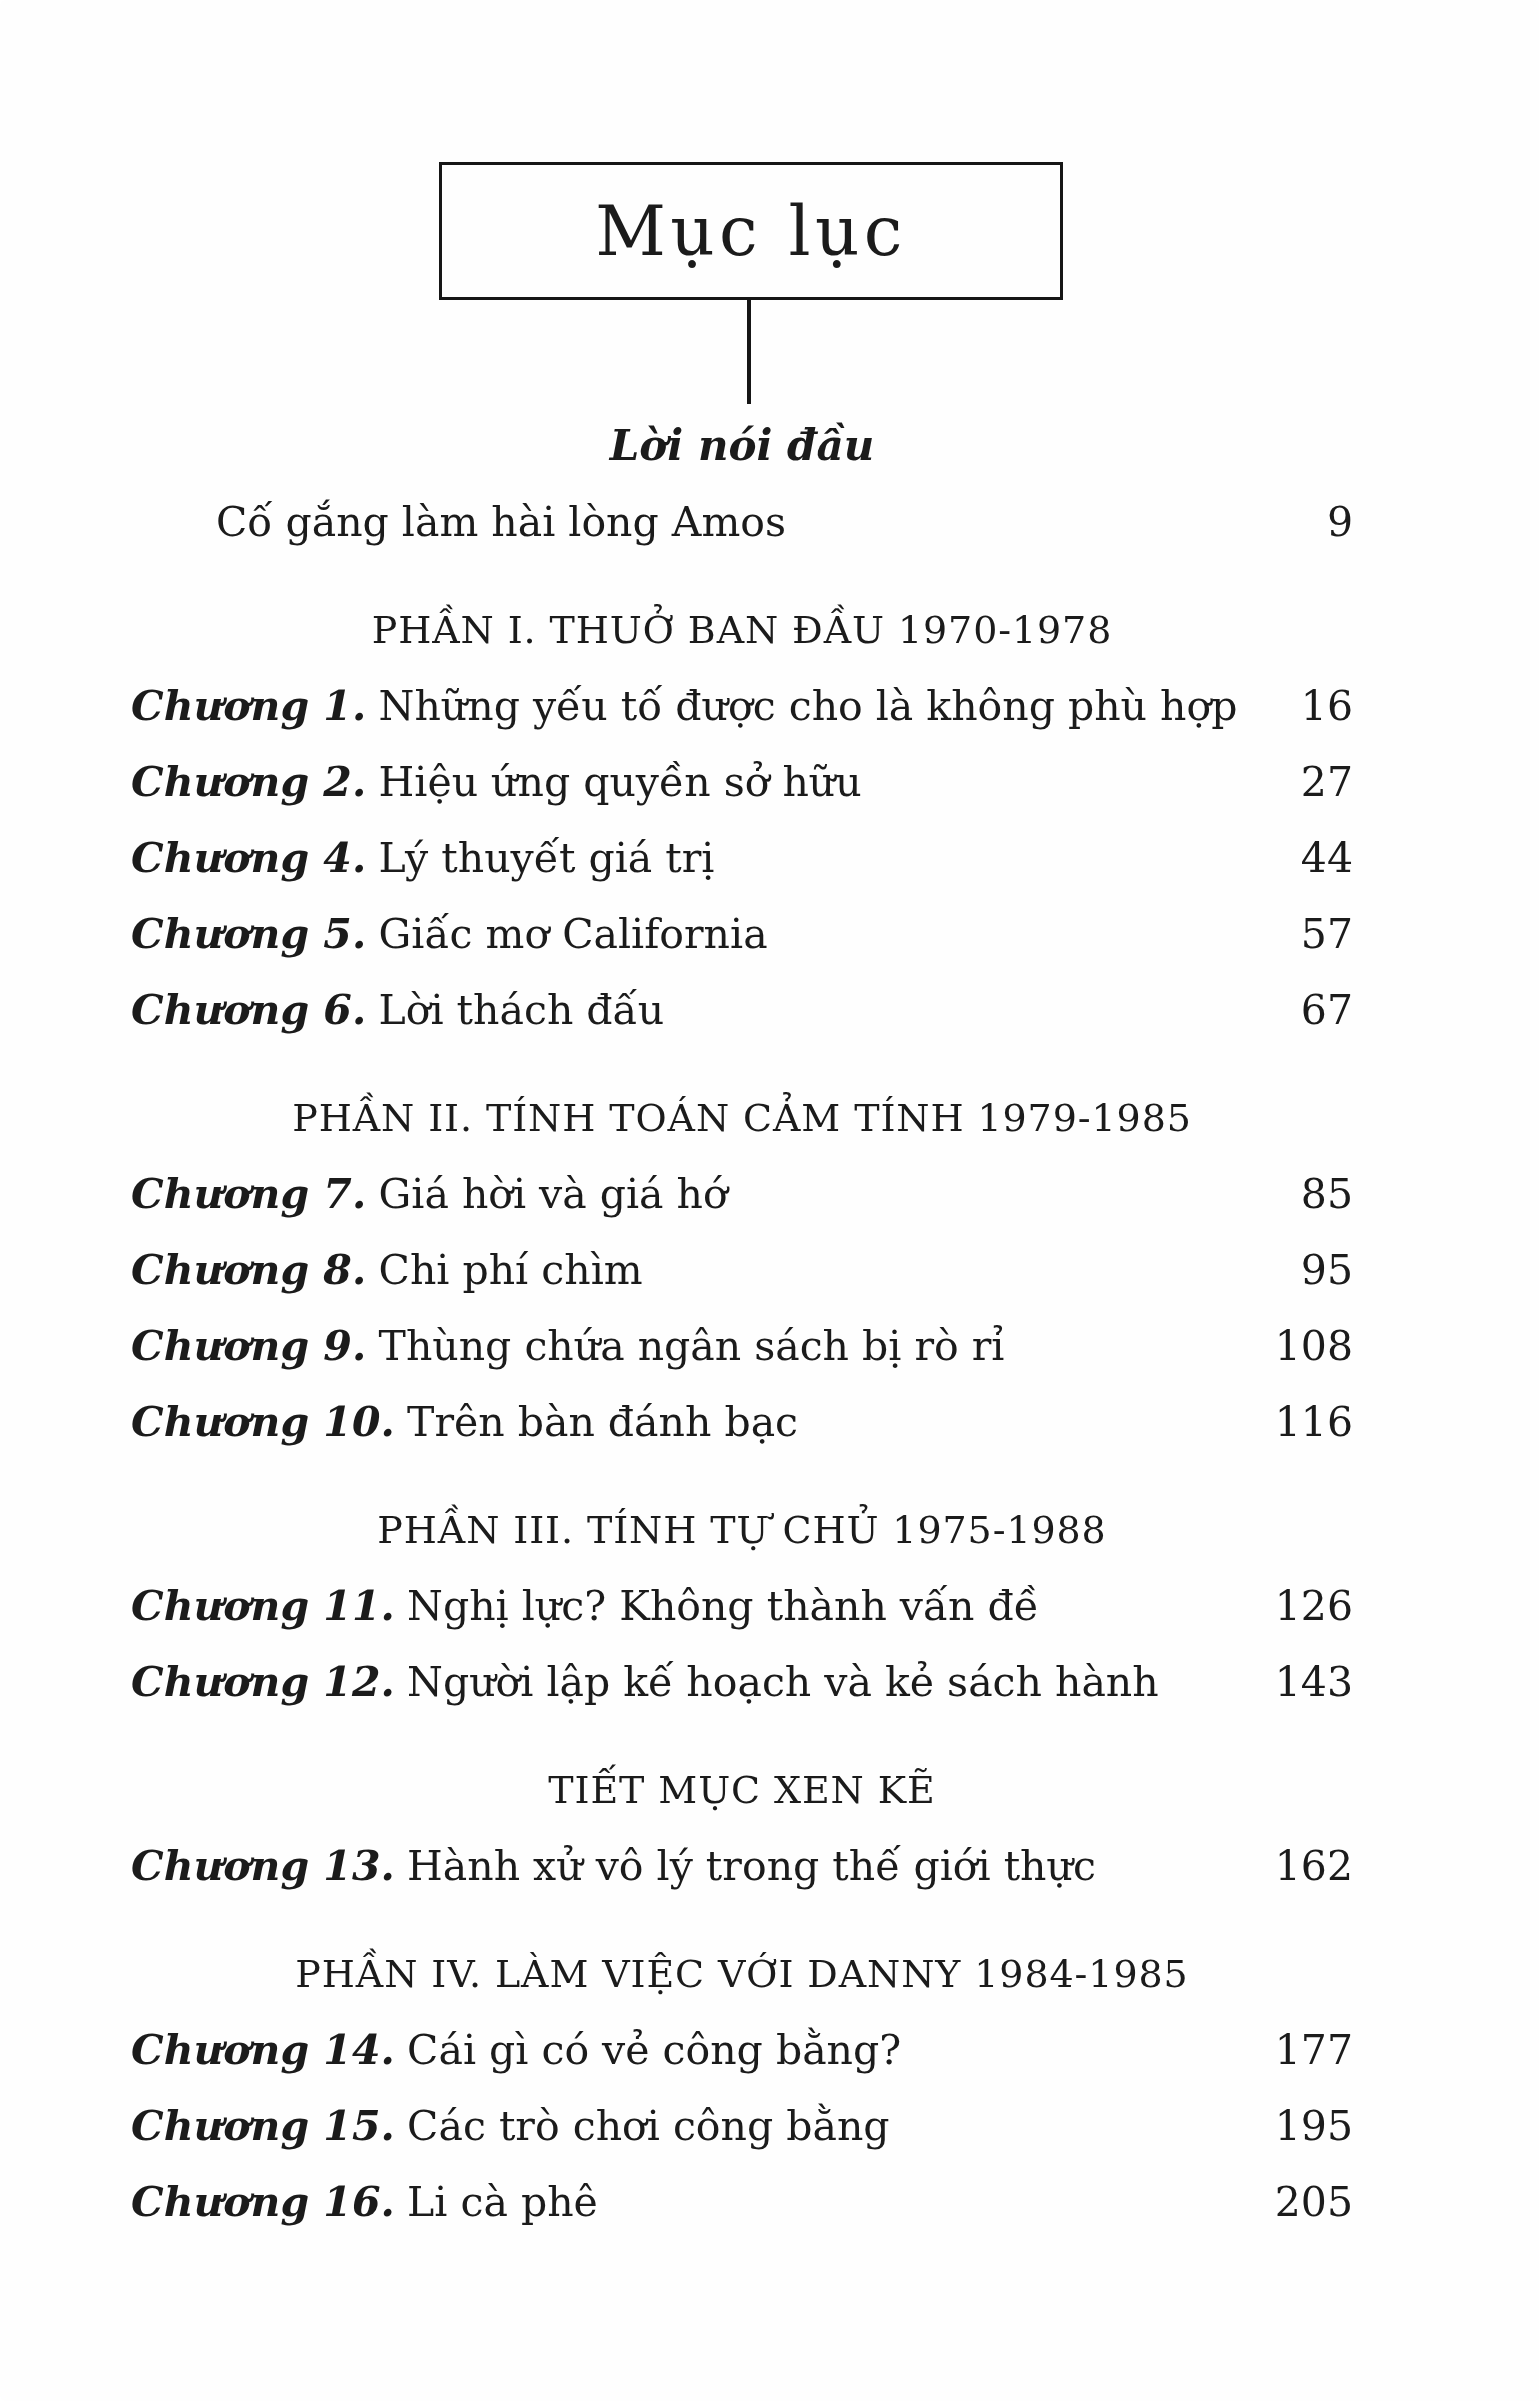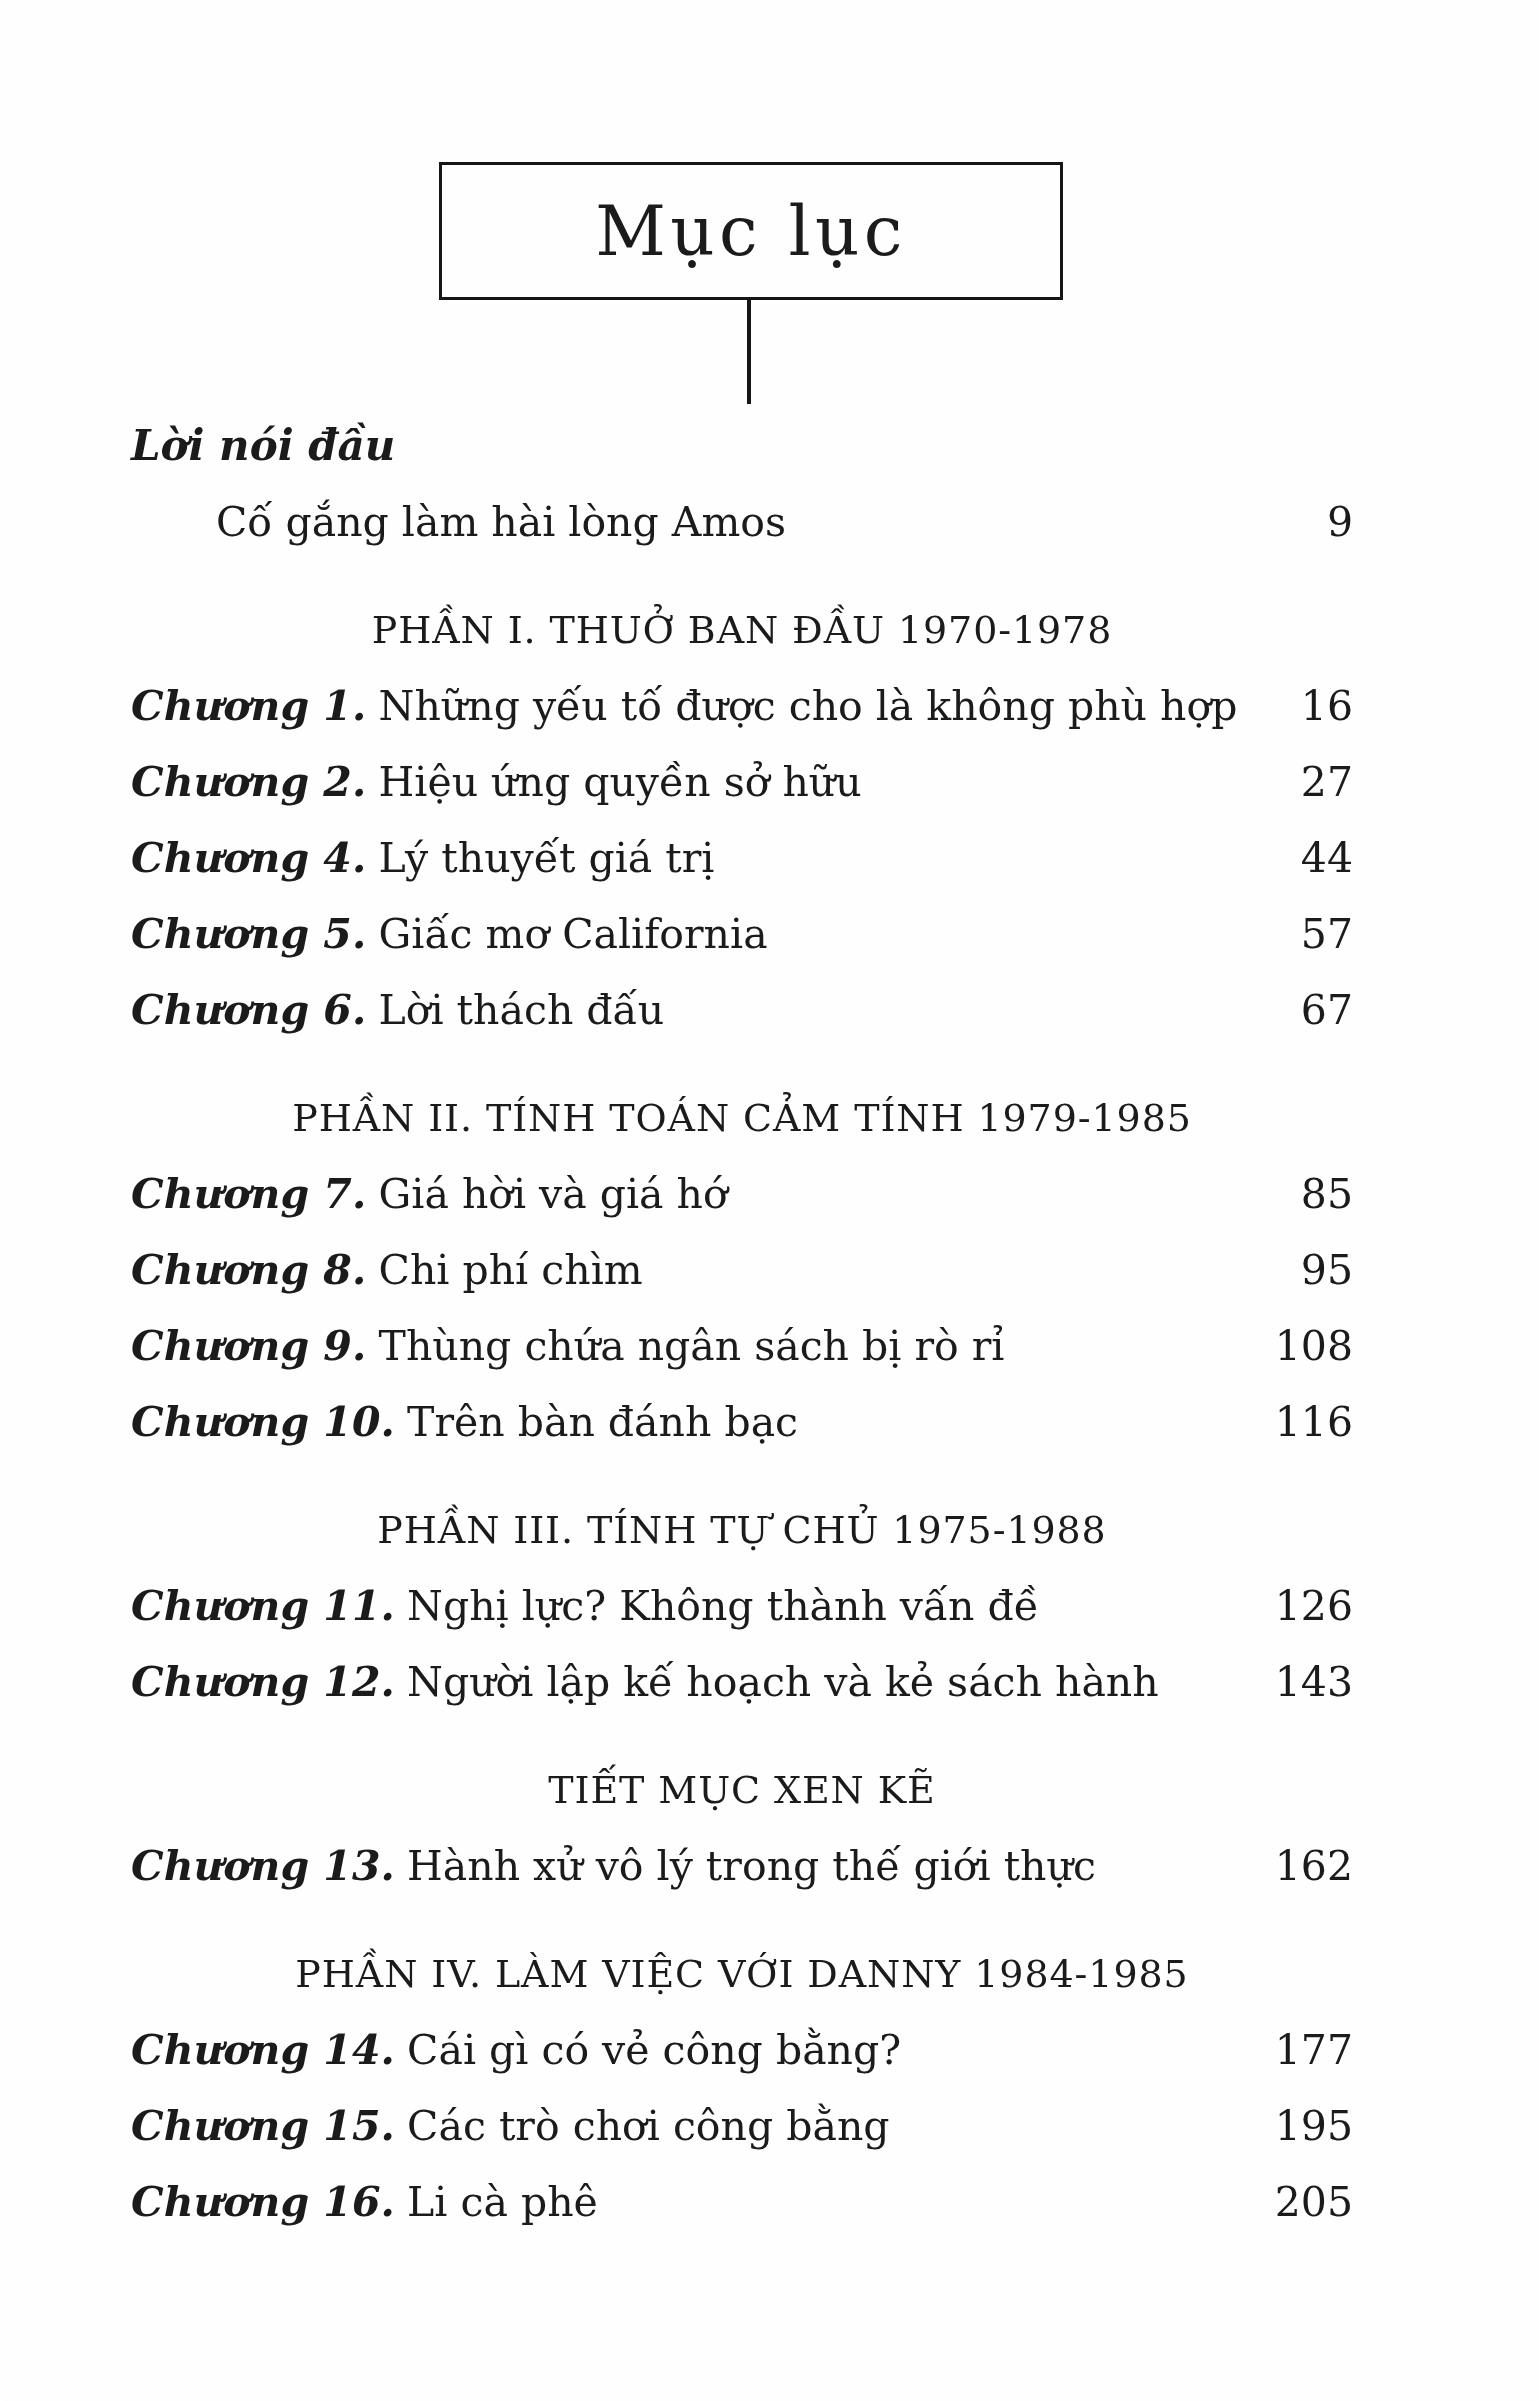--- a/index.html
+++ b/index.html
@@ -47,20 +47,21 @@
     position: absolute;
     left: 131px;
     top: 408px;
     width: 1222px;
   }
   .preface-label {
     font-size: 42px;
     font-weight: 700;
     font-style: italic;
     line-height: 76px;
+    text-align: center;
   }
   .section-heading {
     font-size: 38px;
     font-weight: 400;
     letter-spacing: 0.9px;
     text-align: center;
     line-height: 76px;
     margin-top: 32px;
   }
   .entry {

